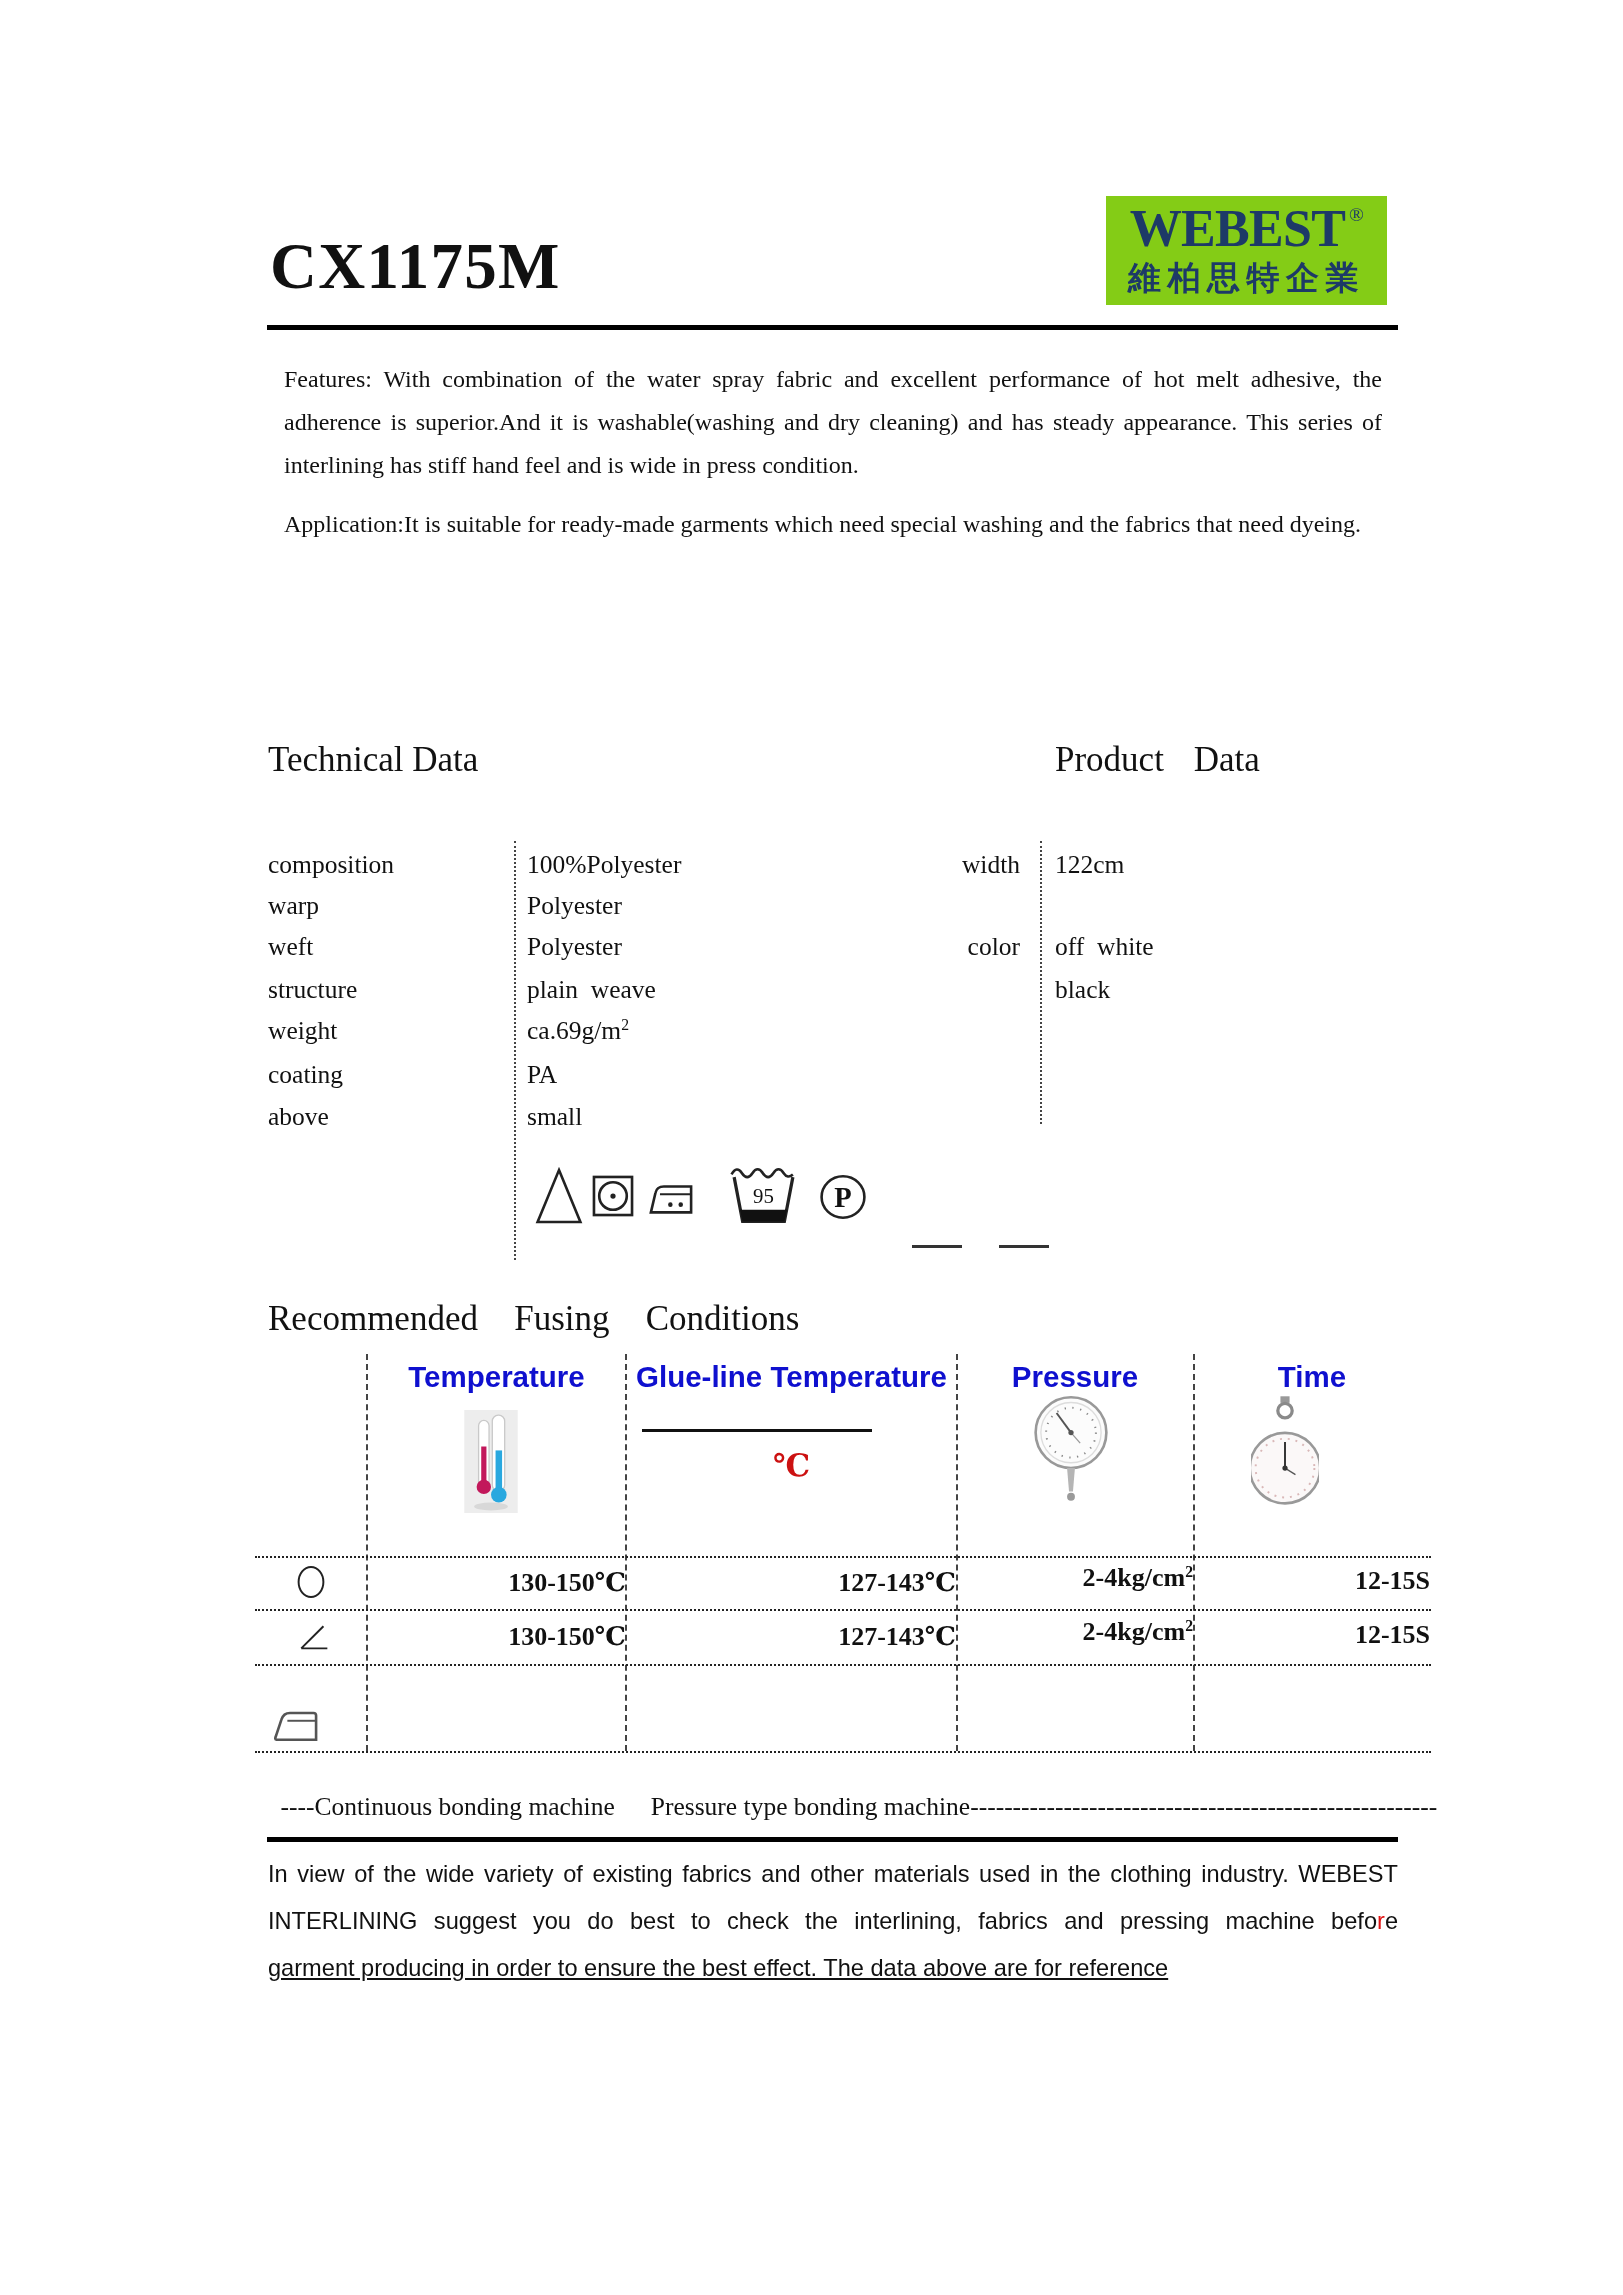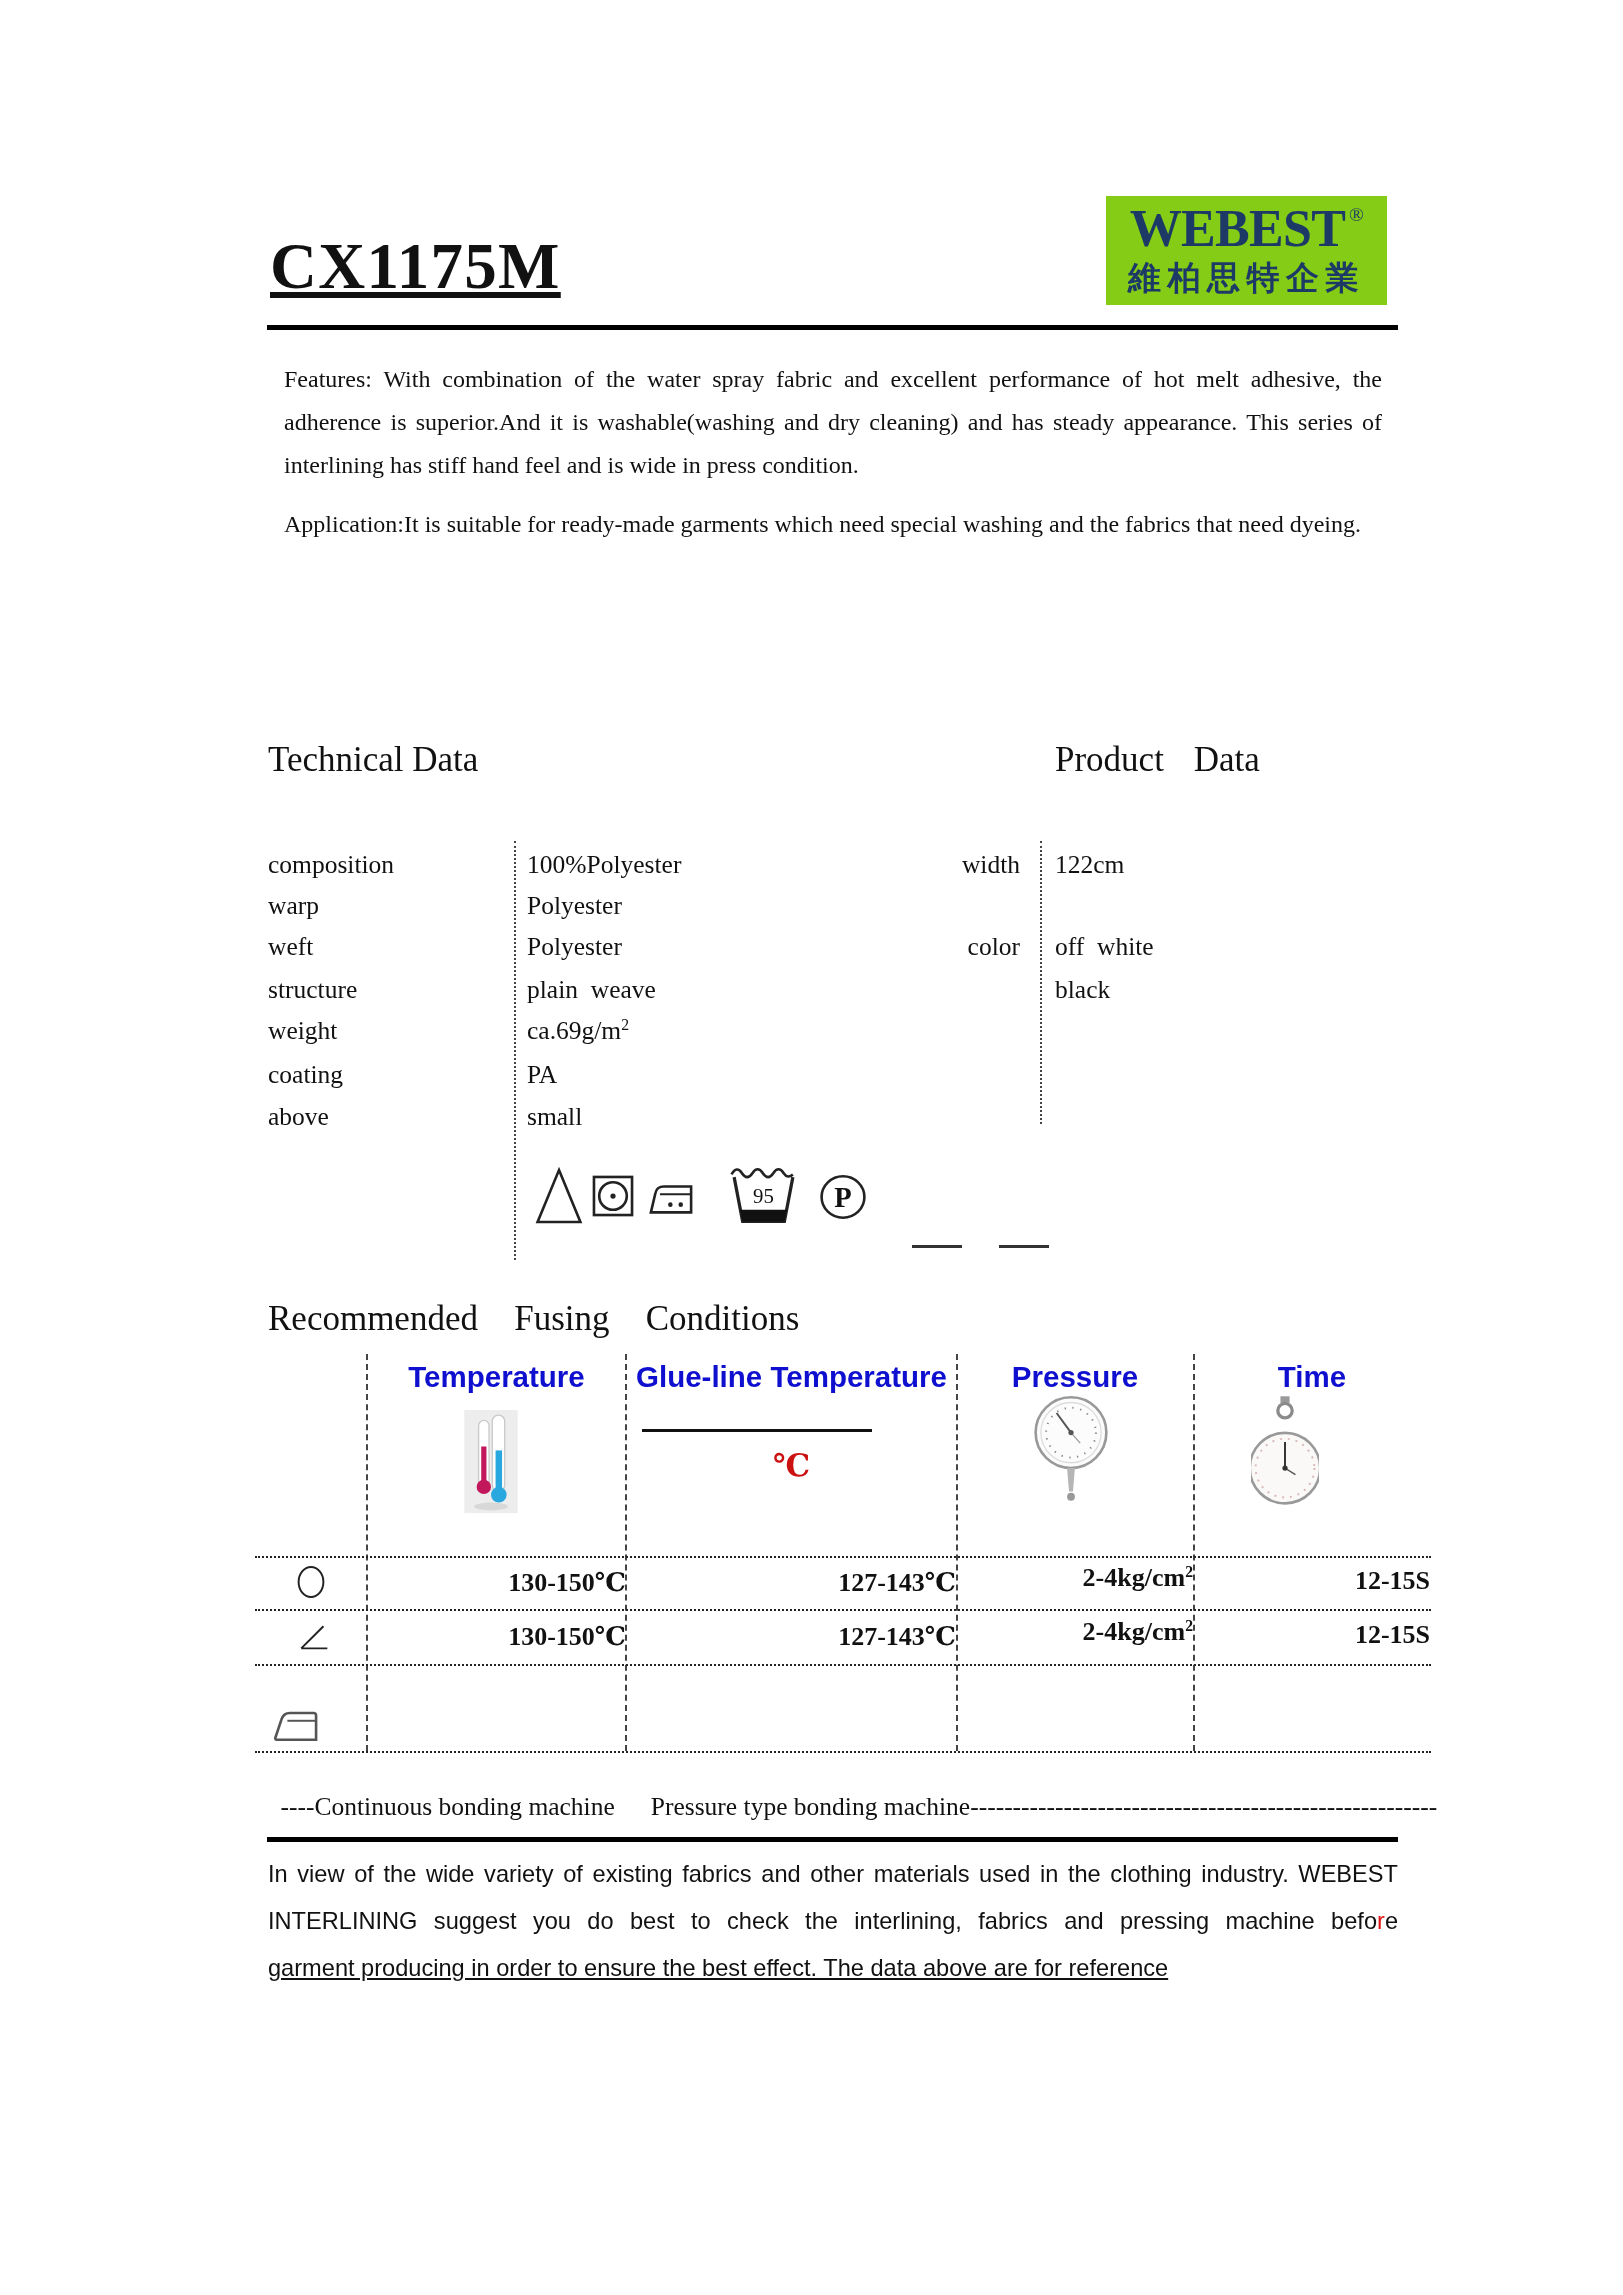--- a/index.html
+++ b/index.html
@@ -1,21 +1,21 @@
 <!DOCTYPE html>
 <html style="font-size:10.5px"><head>
 <meta charset="utf-8">
 <style>
   html,body{margin:0;padding:0;background:#ffffff;}
   .page{position:relative;width:1623px;height:2295px;background:#fff;overflow:hidden;
         font-family:"Liberation Serif","DejaVu Serif",serif;color:#111;}
   .abs{position:absolute;}
 
   
-  .product-code{font-size:65px;font-weight:bold;letter-spacing:1.3px;line-height:1;text-decoration:underline;}
+  .product-code{font-size:65px;font-weight:bold;letter-spacing:1.3px;line-height:1;}
   .logo{width:281px;text-align:center;background:#84cc16;padding:6.5px 0 9.2px 0;}
   .logo-en{font-size:52px;font-weight:bold;color:#1d3a67;line-height:1;letter-spacing:-0.7px;}
   .logo-reg{font-size:19.6px;vertical-align:25px;font-weight:normal;margin-left:3.9px;}
   .logo-cn{font-size:33px;font-weight:bold;color:#1d3a67;letter-spacing:6.5px;margin-top:5.2px;line-height:1.1;}
   .rule{background:#000;height:5.2px;}
 
   
   .intro{width:1130px;font-size:24px;line-height:43px;}
   .intro p{margin:16px;text-align:justify;}
 

